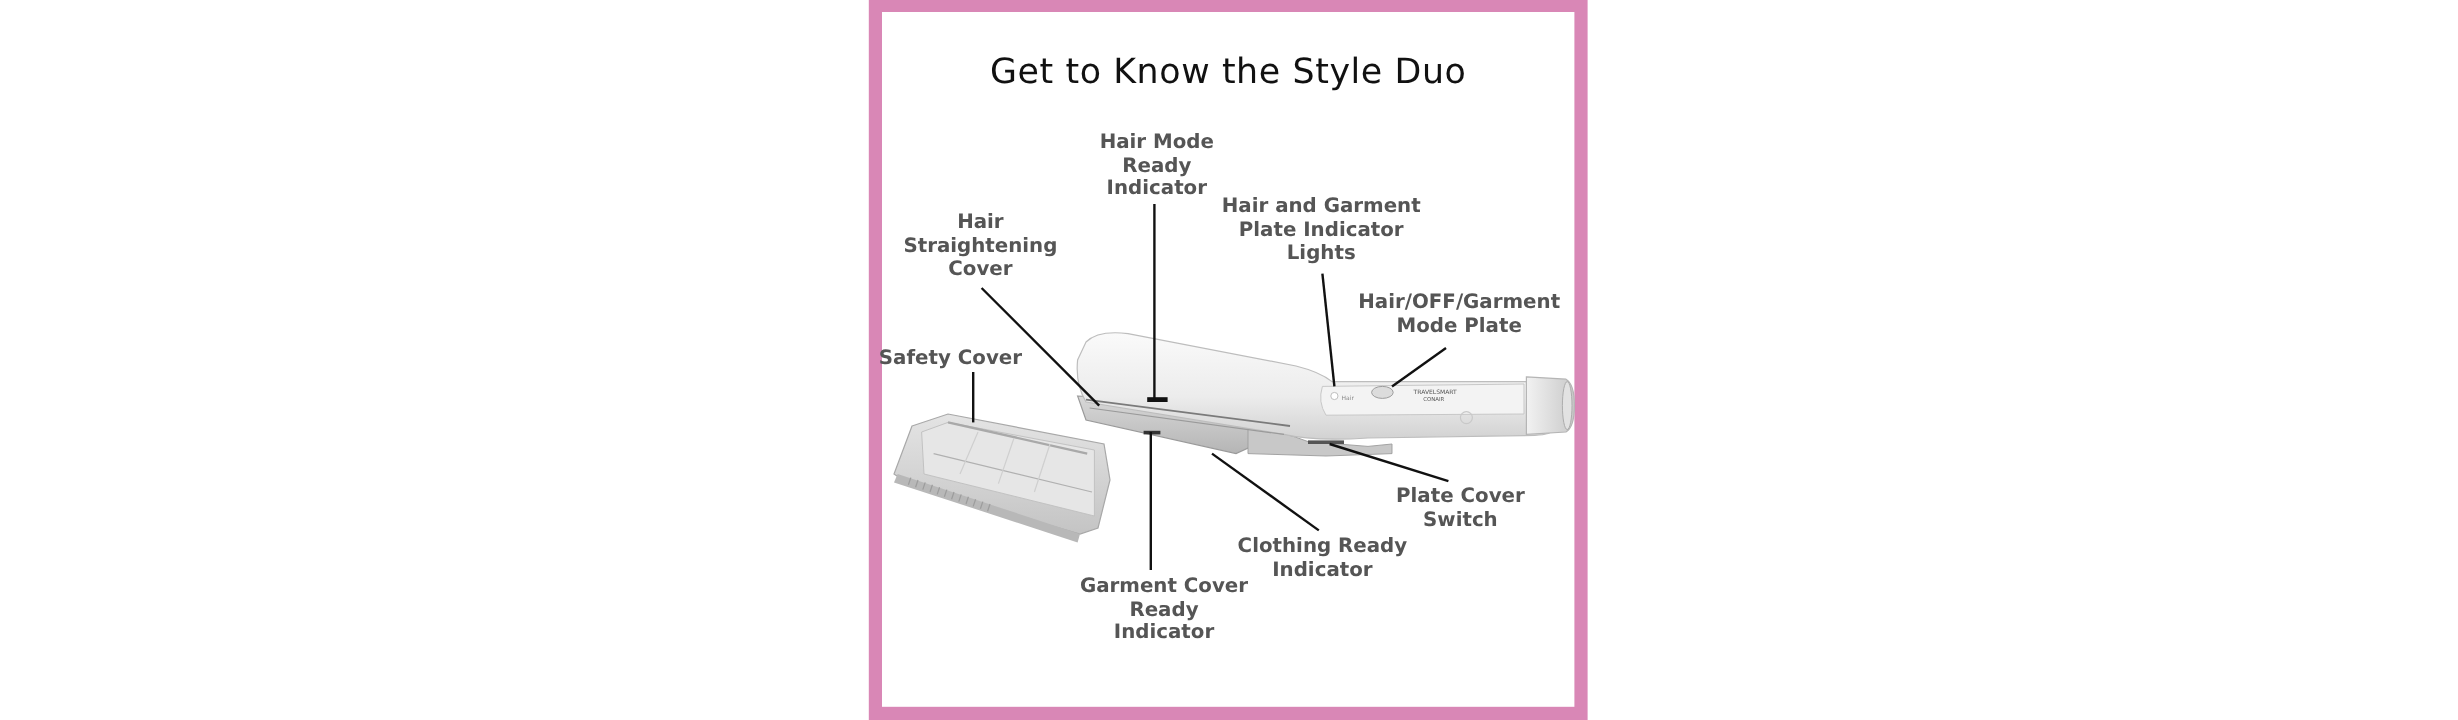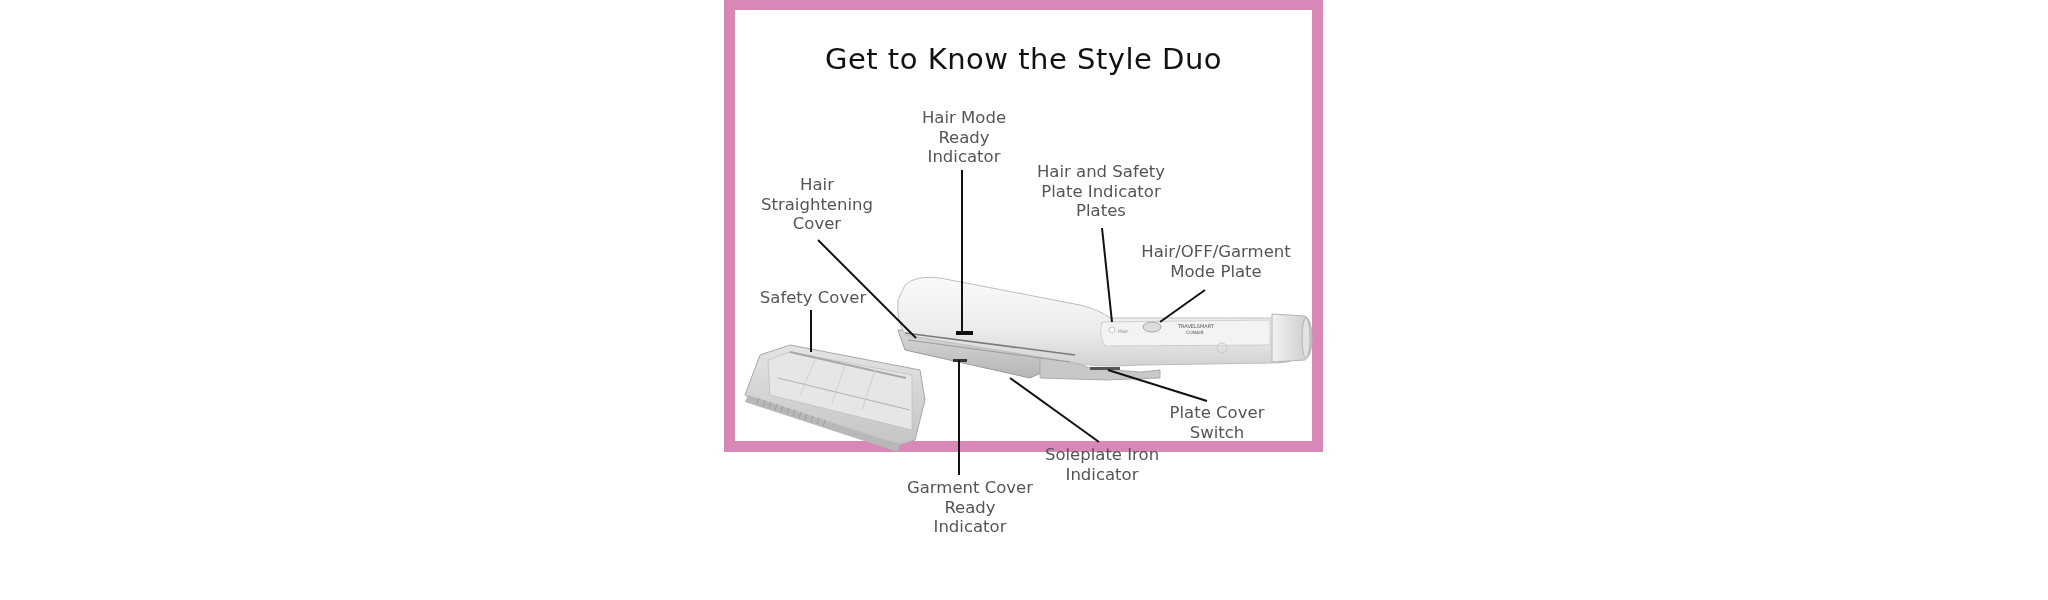--- a/index.html
+++ b/index.html
@@ -1,36 +1,36 @@
 <!DOCTYPE html>
 <html><head>
 <meta charset="utf-8">
 <style>
   html, body { margin:0; padding:0; }
   body {
     width:2048px; height:600px; background:#ffffff; position:relative; overflow:hidden;
     font-family:"DejaVu Sans", "Liberation Sans", sans-serif;
   }
   .frame {
-    position:absolute; left:724px; top:0; width:599px; height:452px;
+    position:absolute; left:724px; top:0; width:599px; height:600px;
     background:#d987b6; box-sizing:border-box;
   }
   .panel {
     position:absolute; left:11px; top:10px; right:11px; bottom:11px;
     background:#ffffff;
   }
   .title {
     position:absolute; left:0; right:0; top:32px; text-align:center;
     font-size:29px; color:#111; letter-spacing:0.5px;
   }
   .label {
     position:absolute; text-align:center; color:#555; font-size:16.5px; line-height:19.5px;
     transform:translateX(-50%); white-space:nowrap;
   }
-  .label span { display:block; }
+  .label span { display:block;font-weight:bold; }
   svg.art { position:absolute; left:0; top:0; }
 </style>
 </head>
 <body>
 
 <div class="frame">
   <div class="panel">
     <div class="title">Get to Know the Style Duo</div>
   </div>
 </div>
@@ -126,41 +126,41 @@
   <span>Indicator</span>
 </div>
 
 <div class="label" style="left:817px; top:175px;">
   <span>Hair</span>
   <span>Straightening</span>
   <span>Cover</span>
 </div>
 
 <div class="label" style="left:1101px; top:162px;">
-  <span>Hair and Safety</span>
+  <span>Hair and Garment</span>
   <span>Plate Indicator</span>
-  <span>Plates</span>
+  <span>Lights</span>
 </div>
 
 <div class="label" style="left:1216px; top:242px;text-align:center;">
   <span>Hair/OFF/Garment</span>
   <span>Mode Plate</span>
 </div>
 
-<div class="label" style="left:813px; top:288px;">
+<div class="label" style="left:792px; top:288px;">
   <span>Safety Cover</span>
 </div>
 
 <div class="label" style="left:970px; top:478px;">
   <span>Garment Cover</span>
   <span>Ready</span>
   <span>Indicator</span>
 </div>
 
 <div class="label" style="left:1102px; top:445px;">
-  <span>Soleplate Iron</span>
+  <span>Clothing Ready</span>
   <span>Indicator</span>
 </div>
 
 <div class="label" style="left:1217px; top:403px;">
   <span>Plate Cover</span>
   <span>Switch</span>
 </div>
 
 </body></html>

